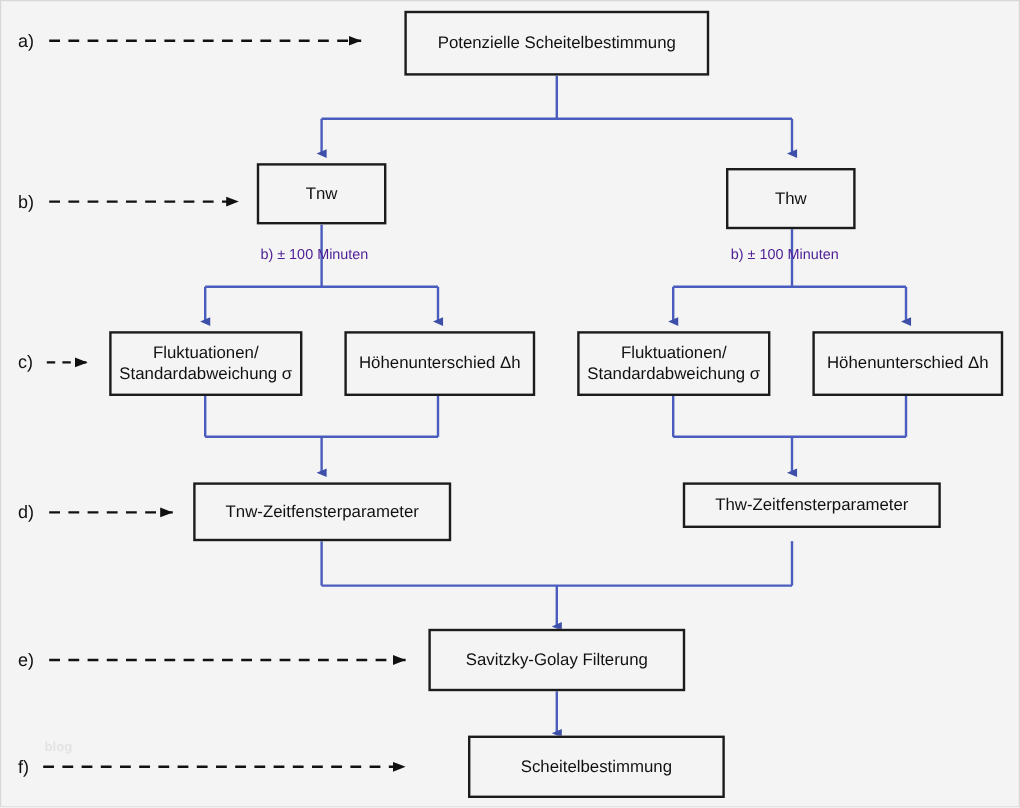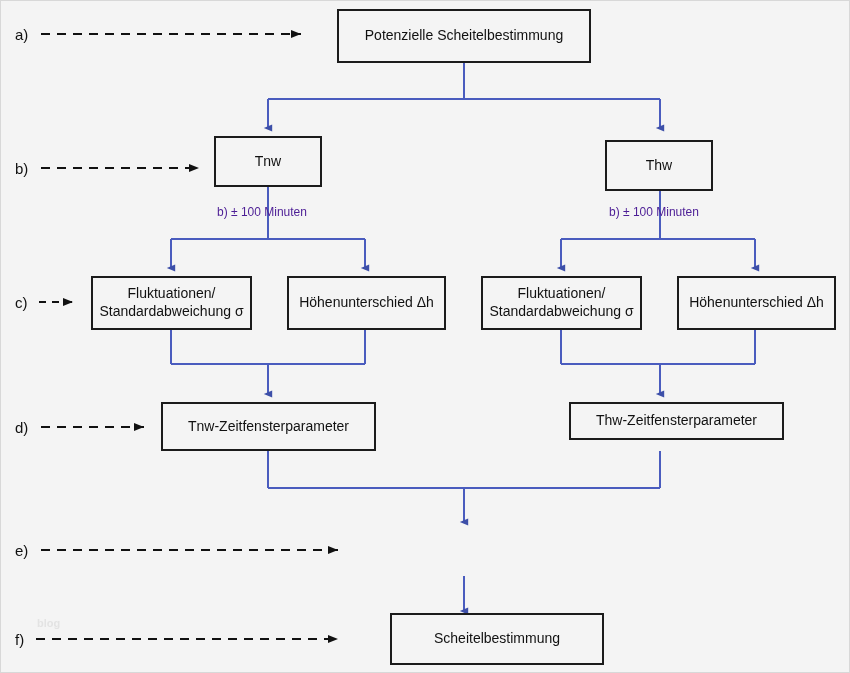--- a/index.html
+++ b/index.html
@@ -181,20 +181,23 @@
   </div>
 
   <div class="node" style="left:160px; top:401px; width:215px; height:49px;text-align:right;">
     <span>Tnw-Zeitfensterparameter</span>
   </div>
 
   <div class="node" style="left:552px; top:401px; width:215px; height:38px;margin-left:16px;">
     <span>Thw-Zeitfensterparameter</span>
   </div>
 
+  <div class="node" style="left:356px; top:523px; width:214px; height:52px;">
+    <span>Savitzky-Golay Filterung</span>
+  </div>
 
   <div class="node" style="left:356px; top:612px; width:214px; height:52px;margin-left:33px;">
     <span>Scheitelbestimmung</span>
   </div>
 
   <div class="step-label" style="left:14px; top:26px;">a)</div>
   <div class="step-label" style="left:14px; top:160px;">b)</div>
   <div class="step-label" style="left:14px; top:294px;">c)</div>
   <div class="step-label" style="left:14px; top:419px;">d)</div>
   <div class="step-label" style="left:14px; top:542px;">e)</div>

